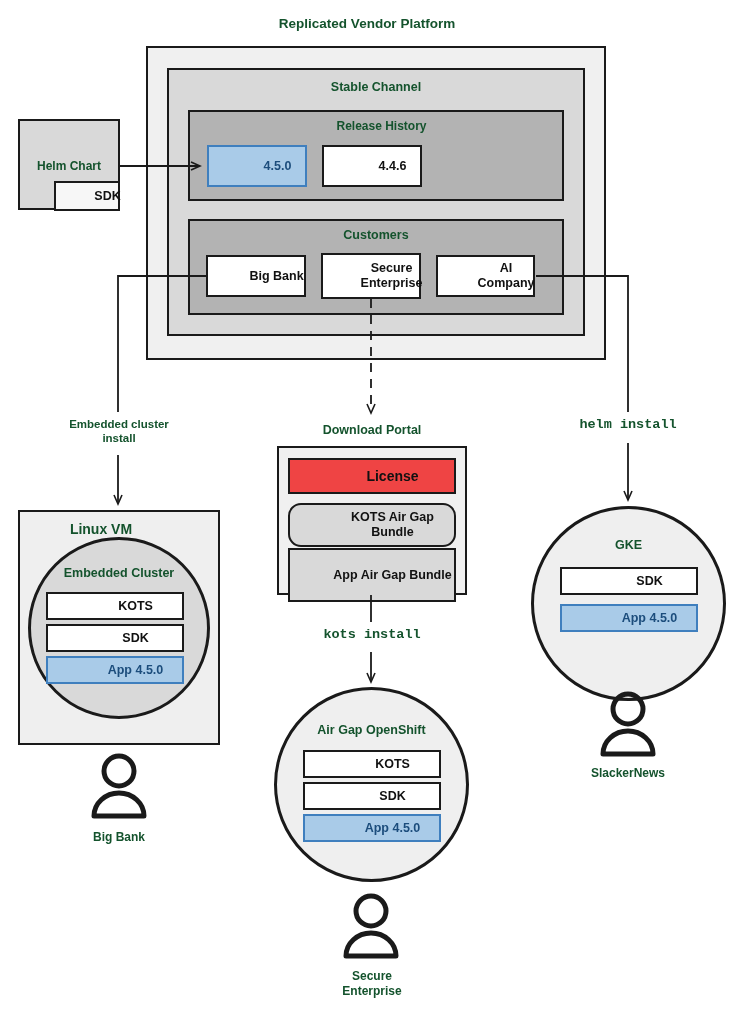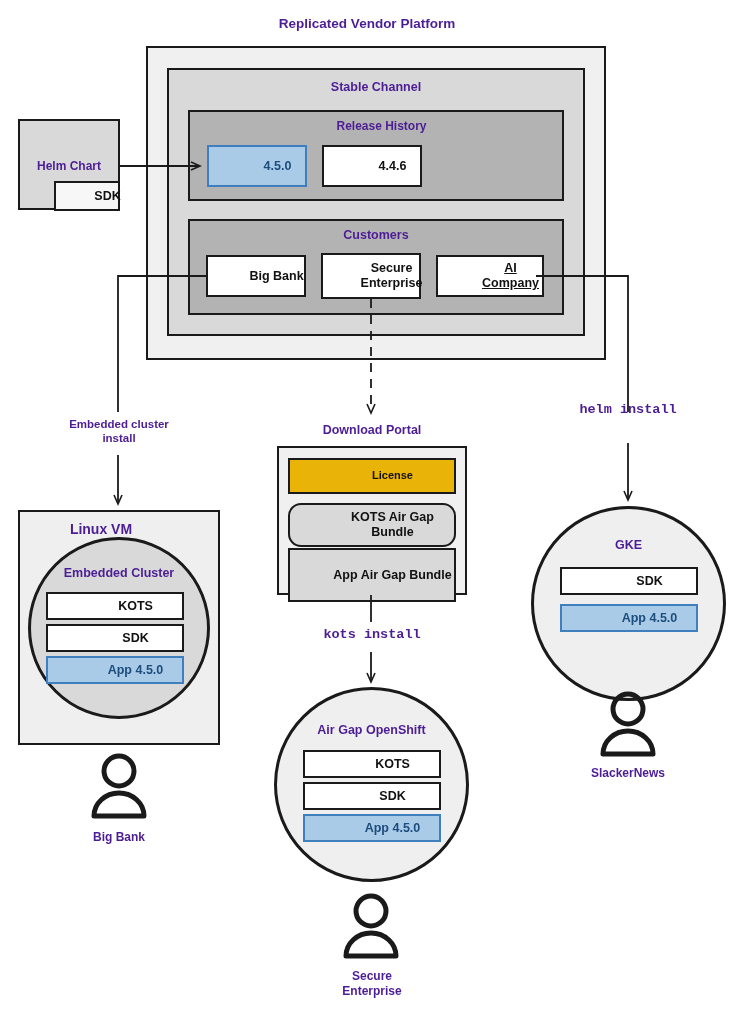--- a/index.html
+++ b/index.html
@@ -22,21 +22,21 @@
     position: absolute;
     box-sizing: border-box;
     border: 2px solid #1a1a1a;
     padding-left: 41px;
   }
   .lbl {
     position: absolute;
     box-sizing: border-box;
     text-align: center;
     font-weight: bold;
-    color: #4c1d95;
+    color: #14532d;
     line-height: 1.22;
     white-space: pre-line;
   }
   .centered-text {
     display: flex;
     align-items: center;
     justify-content: center;
     text-align: center;
     font-weight: bold;
     color: #111111;
@@ -82,36 +82,36 @@
   <div class="box centered-text" style="left:322px; top:145px; width:100px; height:42px; background:#ffffff; font-size:12.5px;text-align:right;">4.4.6</div>
 
   <div class="box" style="left:188px; top:219px; width:376px; height:96px; background:#b3b3b3;"></div>
   <div class="lbl" style="left:188px; top:228px; width:376px; font-size:12.5px;">Customers</div>
 
   <div class="box centered-text" style="left:206px; top:255px; width:100px; height:42px; background:#ffffff; font-size:12.5px;">Big Bank</div>
 
   <div class="box centered-text" style="left:321px; top:253px; width:100px; height:46px; background:#ffffff; font-size:12.5px; white-space:pre-line;">Secure
 Enterprise</div>
 
-  <div class="box centered-text" style="left:436px; top:255px; width:108px; height:42px; background:#ffffff; font-size:12.5px;text-decoration:underline;">AI Company</div>
+  <div class="box centered-text" style="left:436px; top:255px; width:99px; height:42px; background:#ffffff; font-size:12.5px;">AI Company</div>
 
   <div class="box" style="left:18px; top:119px; width:102px; height:91px; background:#d9d9d9;"></div>
   <div class="lbl" style="left:18px; top:159px; width:102px; font-size:12px;">Helm Chart</div>
   <div class="box centered-text" style="left:54px; top:181px; width:66px; height:30px; background:#f7f7f7; font-size:12.5px;">SDK</div>
 
   <div class="lbl" style="left:38px; top:417px; width:162px; font-size:11.5px;">Embedded cluster
 install</div>
 
   <div class="lbl mono" style="left:287px; top:627px; width:170px; font-size:13.5px;">kots install</div>
 
-  <div class="lbl mono" style="left:543px; top:402px; width:170px; font-size:13.5px;">helm install</div>
+  <div class="lbl mono" style="left:543px; top:417px; width:170px; font-size:13.5px;">helm install</div>
 
   <div class="lbl" style="left:277px; top:423px; width:190px; font-size:12.5px;">Download Portal</div>
   <div class="box" style="left:277px; top:446px; width:190px; height:149px; background:#f0f0f0;"></div>
-  <div class="box centered-text" style="left:288px; top:458px; width:168px; height:36px; background:#eab308; font-size:11px;">License</div>
+  <div class="box centered-text" style="left:288px; top:458px; width:168px; height:36px; background:#ef4444; font-size:14px;">License</div>
   <div class="box centered-text" style="left:288px; top:503px; width:168px; height:44px; background:#d9d9d9; font-size:12.5px;border-radius:13px;">KOTS Air Gap Bundle</div>
   <div class="box centered-text" style="left:288px; top:548px; width:168px; height:54px; background:#d9d9d9; font-size:12.5px;">App Air Gap Bundle</div>
 
   <div class="box" style="left:18px; top:510px; width:202px; height:235px; background:#efefef;"></div>
   <div class="lbl" style="left:18px; top:521px; width:166px; font-size:14px;">Linux VM</div>
   <div class="circle" style="left:28px; top:537px; width:182px; height:182px; background:#d9d9d9;"></div>
   <div class="lbl" style="left:28px; top:566px; width:182px; font-size:12.5px;">Embedded Cluster</div>
   <div class="box centered-text" style="left:46px; top:592px; width:138px; height:28px; background:#ffffff; font-size:12.5px;">KOTS</div>
   <div class="box centered-text" style="left:46px; top:624px; width:138px; height:28px; background:#ffffff; font-size:12.5px;">SDK</div>
   <div class="box centered-text" style="left:46px; top:656px; width:138px; height:28px; background:#a9cbe8; border-color:#3f7fbe; color:#1c4d7c; font-size:12.5px;">App 4.5.0</div>

